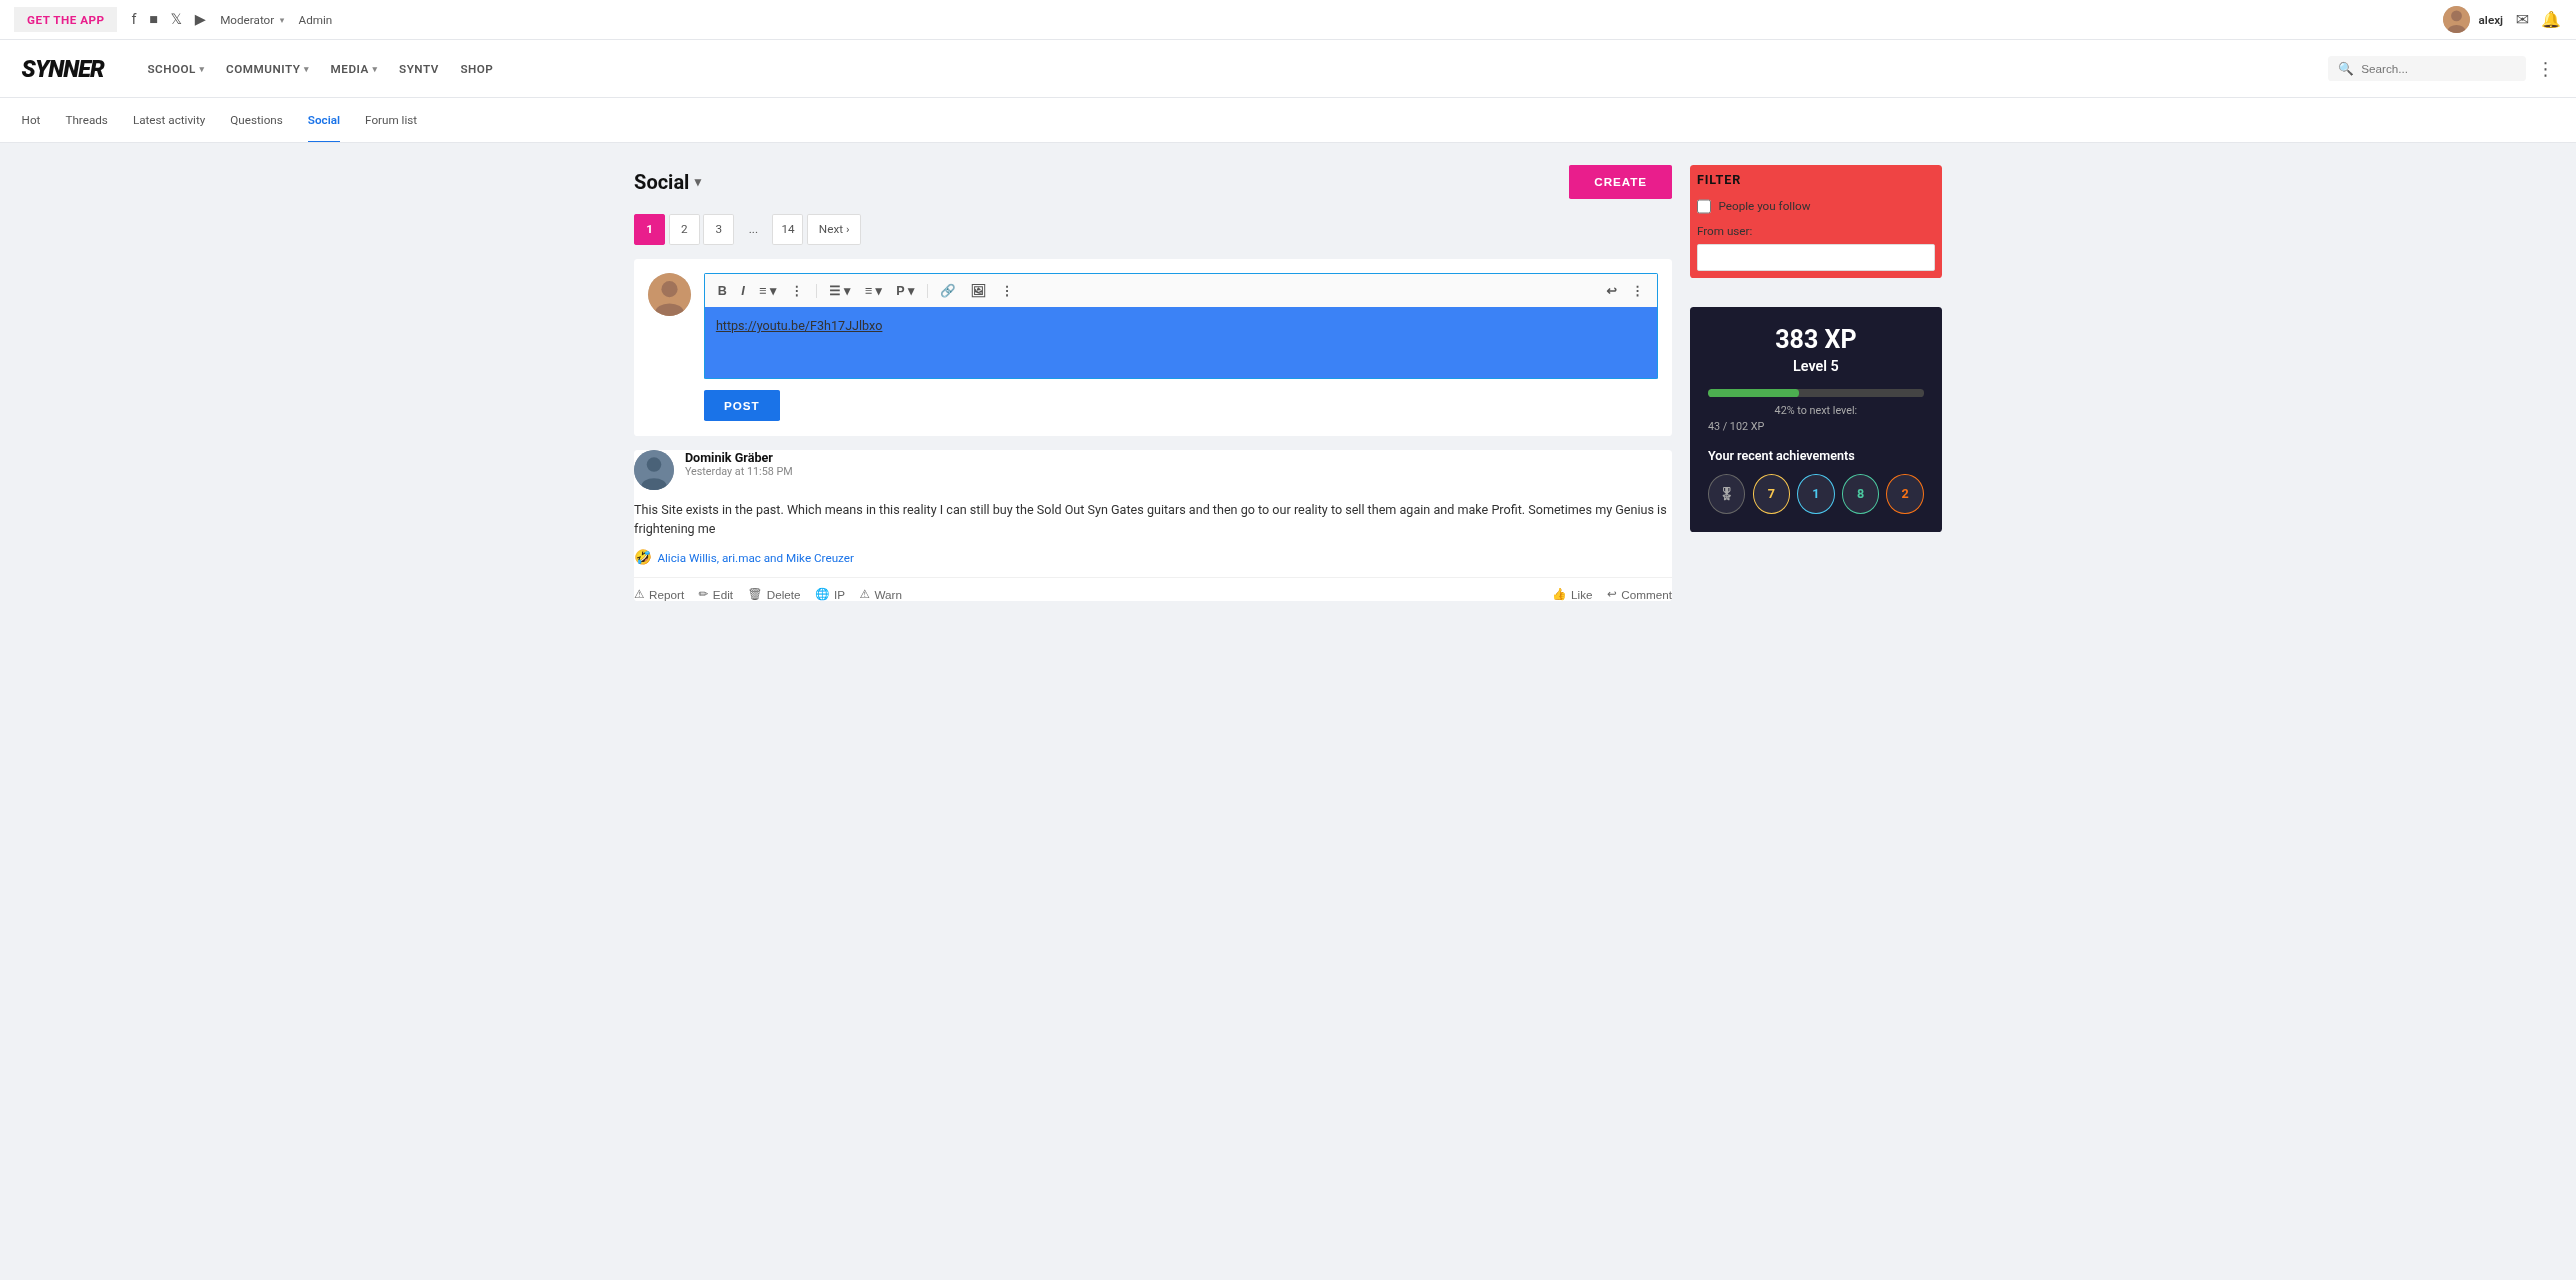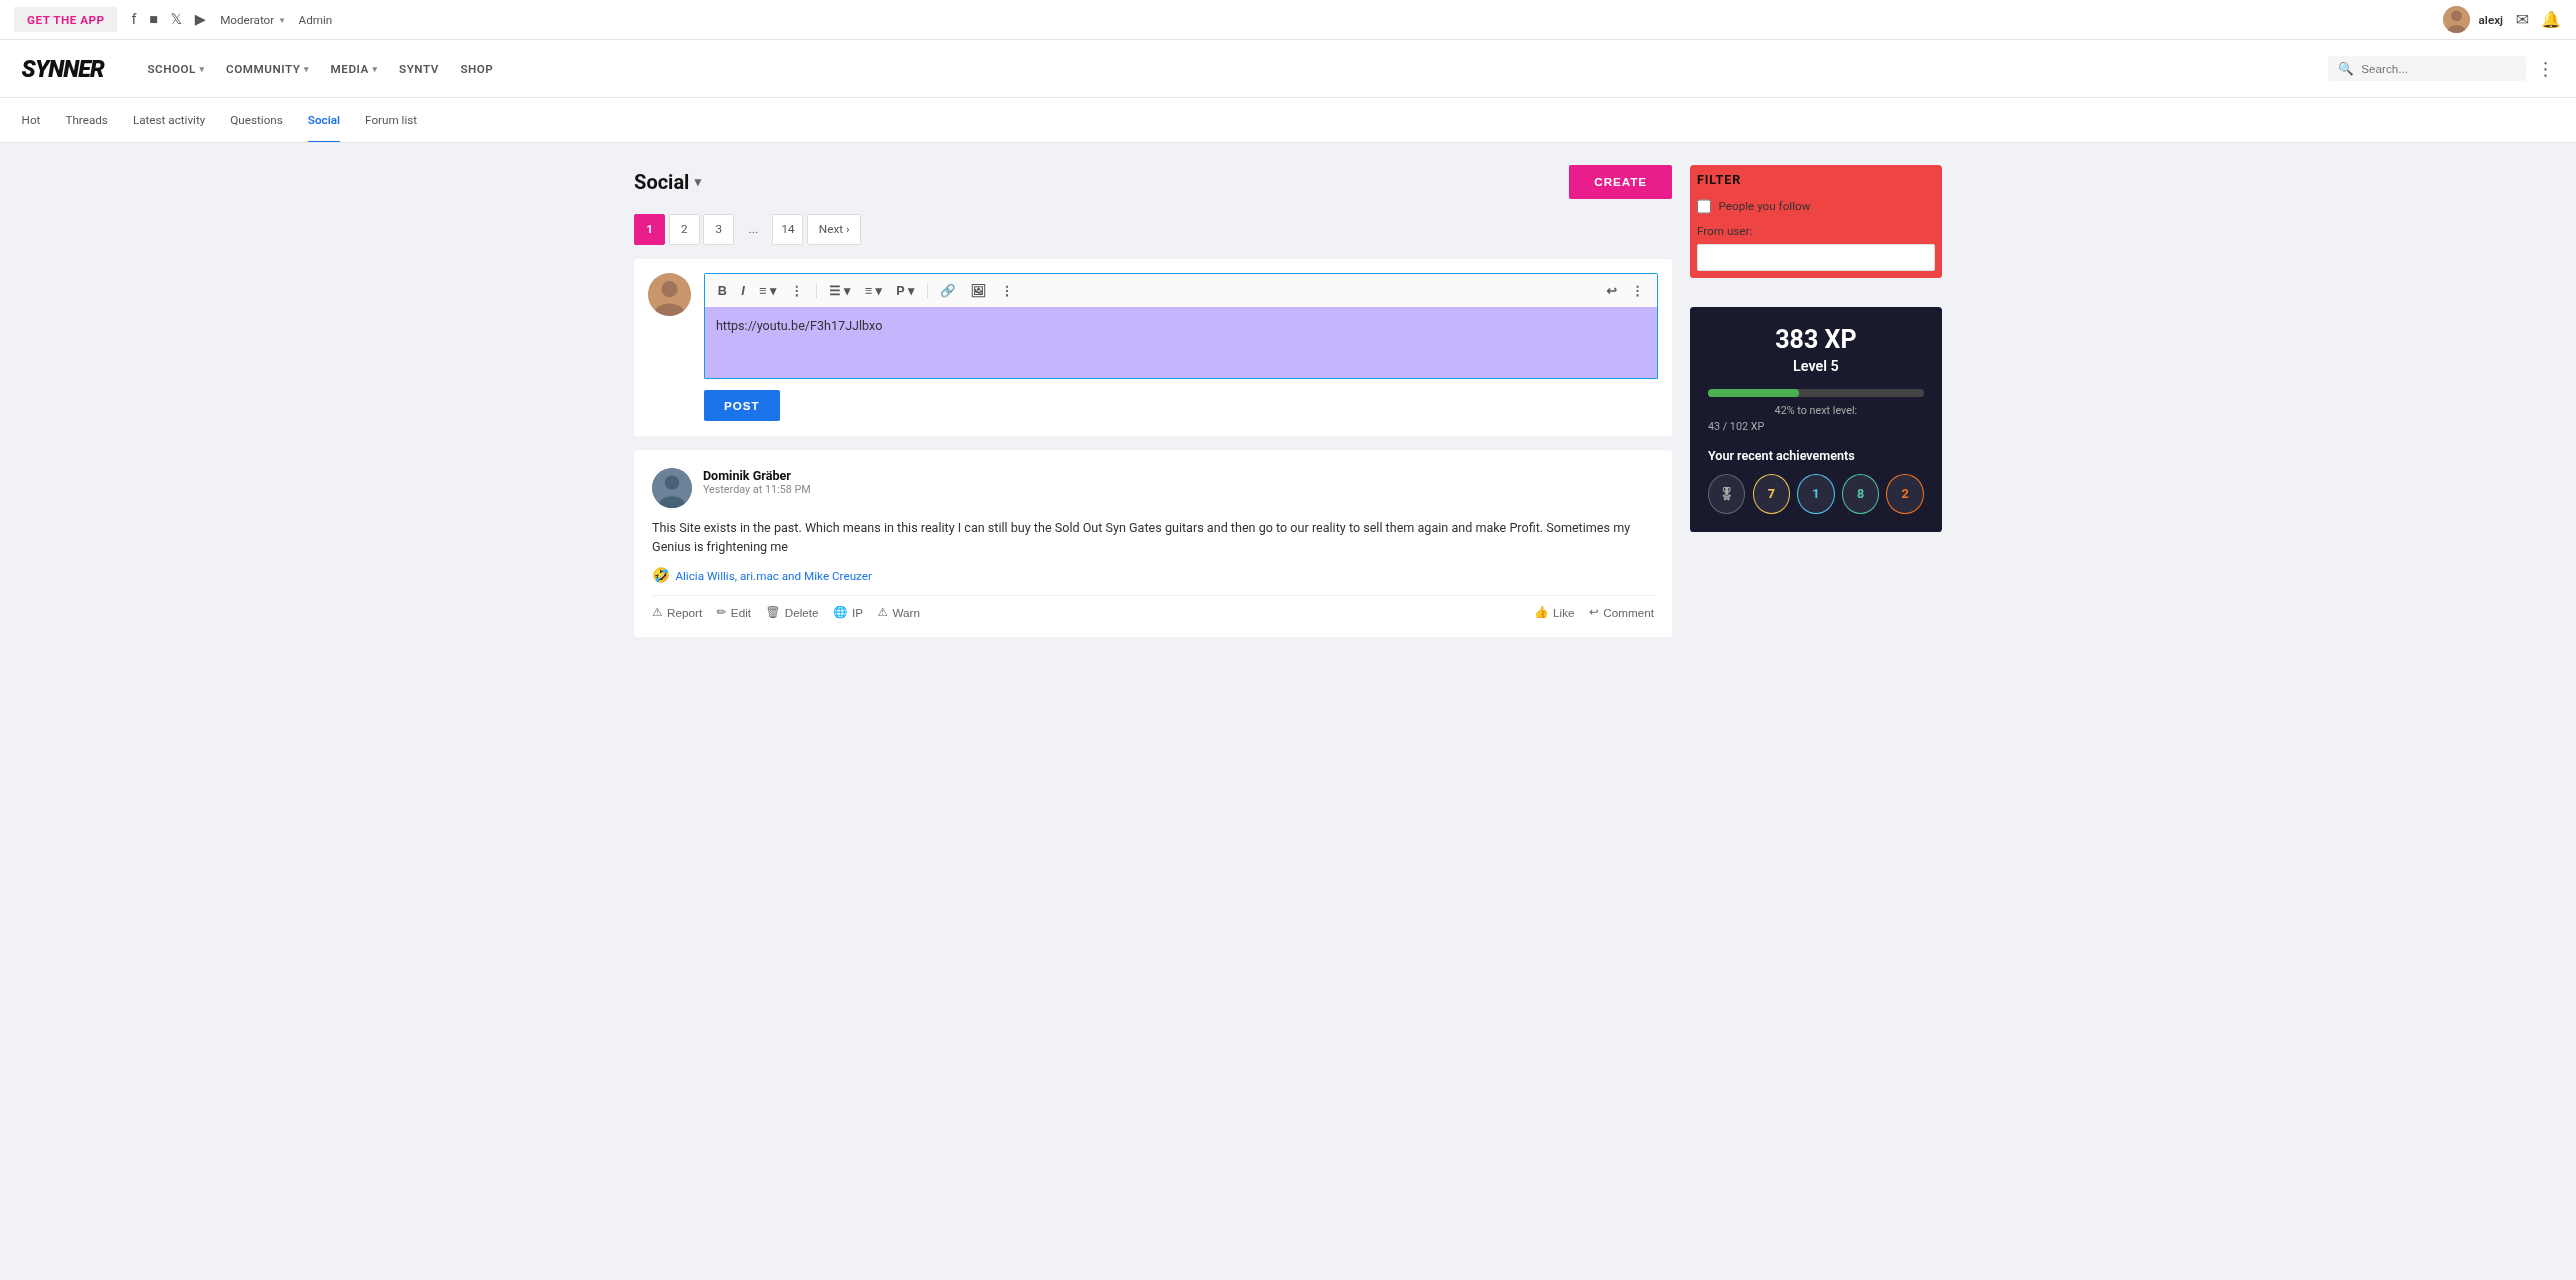--- a/index.html
+++ b/index.html
@@ -48,26 +48,26 @@
     .page-dots { display: flex; align-items: center; justify-content: center; width: 31px; height: 31px; font-size: 11.7px; color: #555; }
     .next-btn { display: flex; align-items: center; gap: 3.6px; padding: 0 10.8px; height: 31px; border: 0.9px solid #ddd; background: #fff; cursor: pointer; font-size: 11.7px; color: #555; border-radius: 1.8px; text-align: right; }
 
     
     .post-editor-card { background: #fff; border-radius: 3.6px; padding: 14.4px; margin-bottom: 14.4px; display: flex; gap: 12.6px; }
     .editor-avatar { width: 43px; height: 43px; border-radius: 50%; background: #c9a88a; flex-shrink: 0; overflow: hidden; display: flex; align-items: center; justify-content: center; }
     .editor-area { flex: 1; }
     .editor-toolbar { display: flex; align-items: center; gap: 7.2px; border: 1.4px solid #1a9be6; border-bottom: none; padding: 7.2px 9px; border-radius: 1.8px 1.8px 0 0; background: #fafafa; flex-wrap: wrap; }
     .toolbar-btn { font-size: 12.6px; font-weight: 700; color: #555; cursor: pointer; padding: 1.8px 3.6px; background: none; border: none; }
     .toolbar-sep { width: 0.9px; height: 14.4px; background: #ddd; margin: 0 1.8px; }
-    .editor-content { border: 1.4px solid #1a9be6; border-top: none; min-height: 72px; padding: 10.8px; background: #c4b5fd; border-radius: 0 0 1.8px 1.8px; }
+    .editor-content { border: 1.4px solid #1a9be6; border-top: none; min-height: 72px; padding: 10.8px; background: #3b82f6; border-radius: 0 0 1.8px 1.8px; text-decoration: underline; }
     .editor-content p { color: #333; font-size: 12.6px; }
     .post-btn { margin-top: 10.8px; background: #1a73e8; color: #fff; font-weight: 700; font-size: 11.7px; letter-spacing: 0.9px; padding: 9px 20px; cursor: pointer; border: none; border-radius: 1.8px; }
 
     
-    .post-card { background: #fff; border-radius: 3.6px; padding: 18px; margin-bottom: 10.8px; }
+    .post-card { background: #fff; border-radius: 3.6px; margin-bottom: 10.8px; }
     .post-header { display: flex; align-items: flex-start; gap: 10.8px; margin-bottom: 10.8px; }
     .post-avatar { width: 40px; height: 40px; border-radius: 50%; background: #7a8ca0; flex-shrink: 0; overflow: hidden; display: flex; align-items: center; justify-content: center; }
     .post-meta { flex: 1; }
     .post-author { font-weight: 700; font-size: 12.6px; color: #111; }
     .post-time { font-size: 10.8px; color: #888; }
     .post-body { font-size: 12.6px; color: #333; line-height: 1.5; margin-bottom: 10.8px; }
     .post-reactions { display: flex; align-items: center; gap: 5.4px; margin-bottom: 10.8px; }
     .reaction-emoji { font-size: 14.4px; }
     .reaction-names { font-size: 11.7px; color: #1a73e8; cursor: pointer; }
     .post-actions { display: flex; align-items: center; gap: 14.4px; padding-top: 9px; border-top: 0.9px solid #f0f0f0; }

